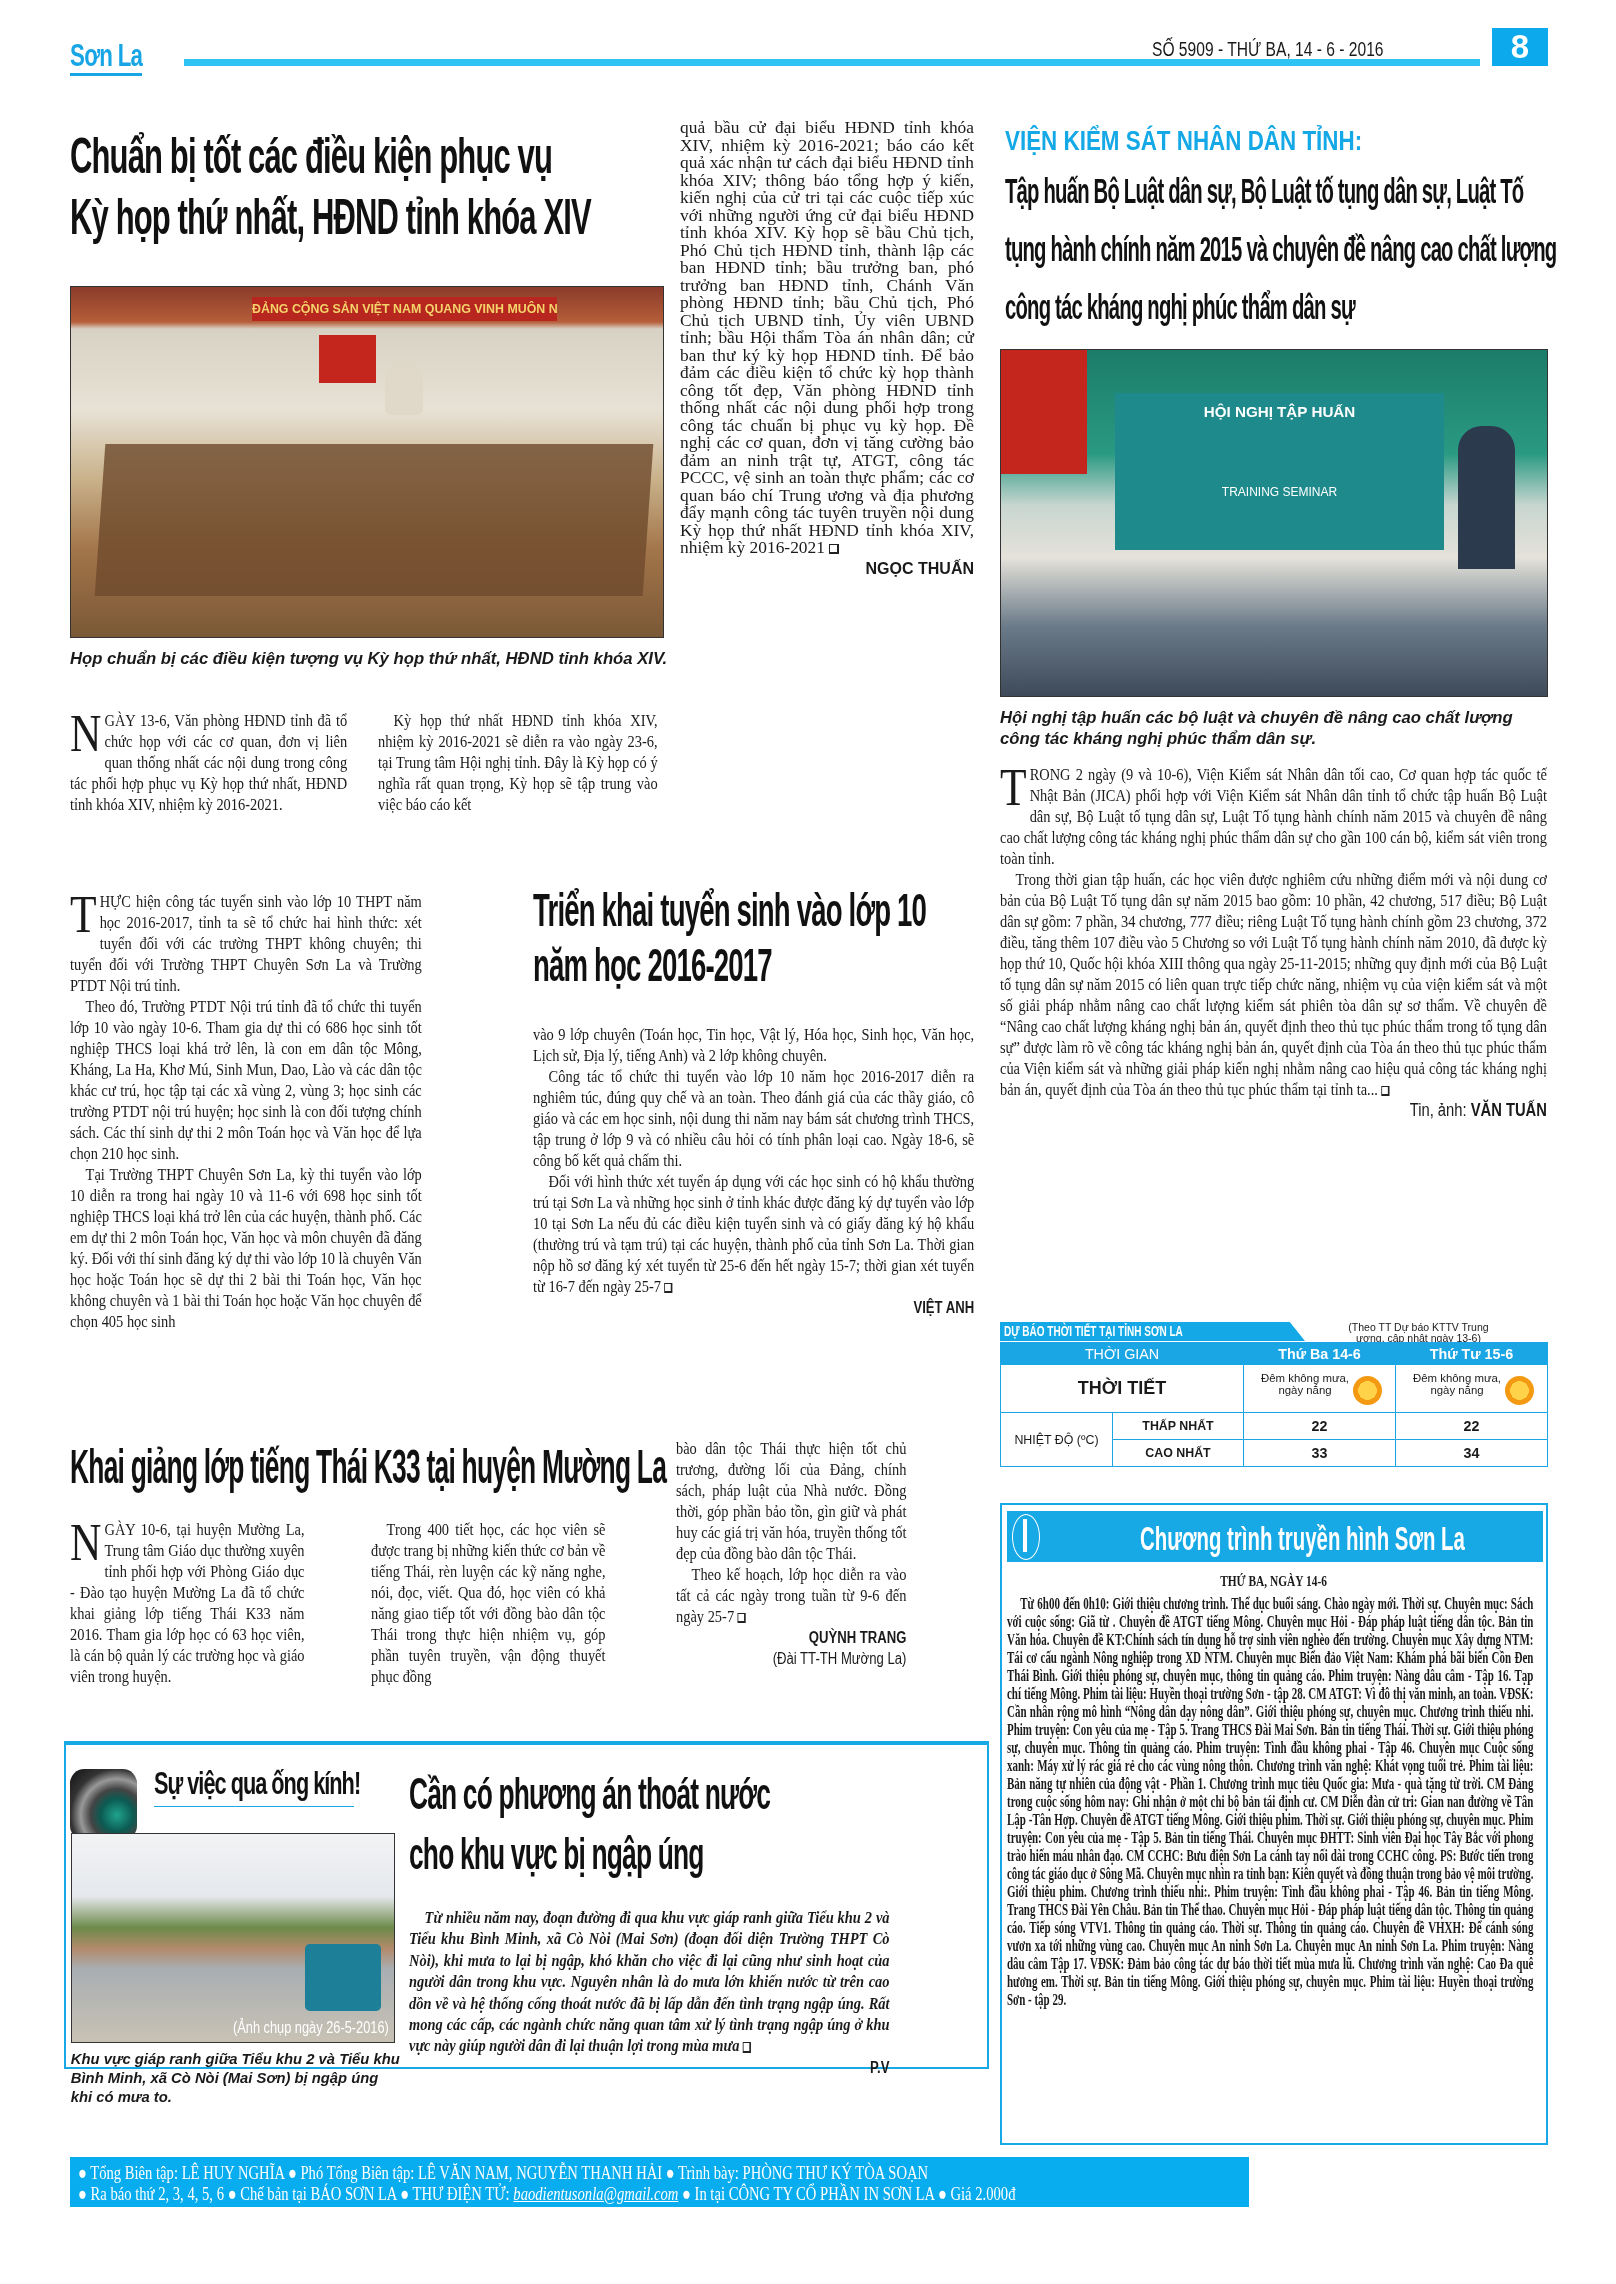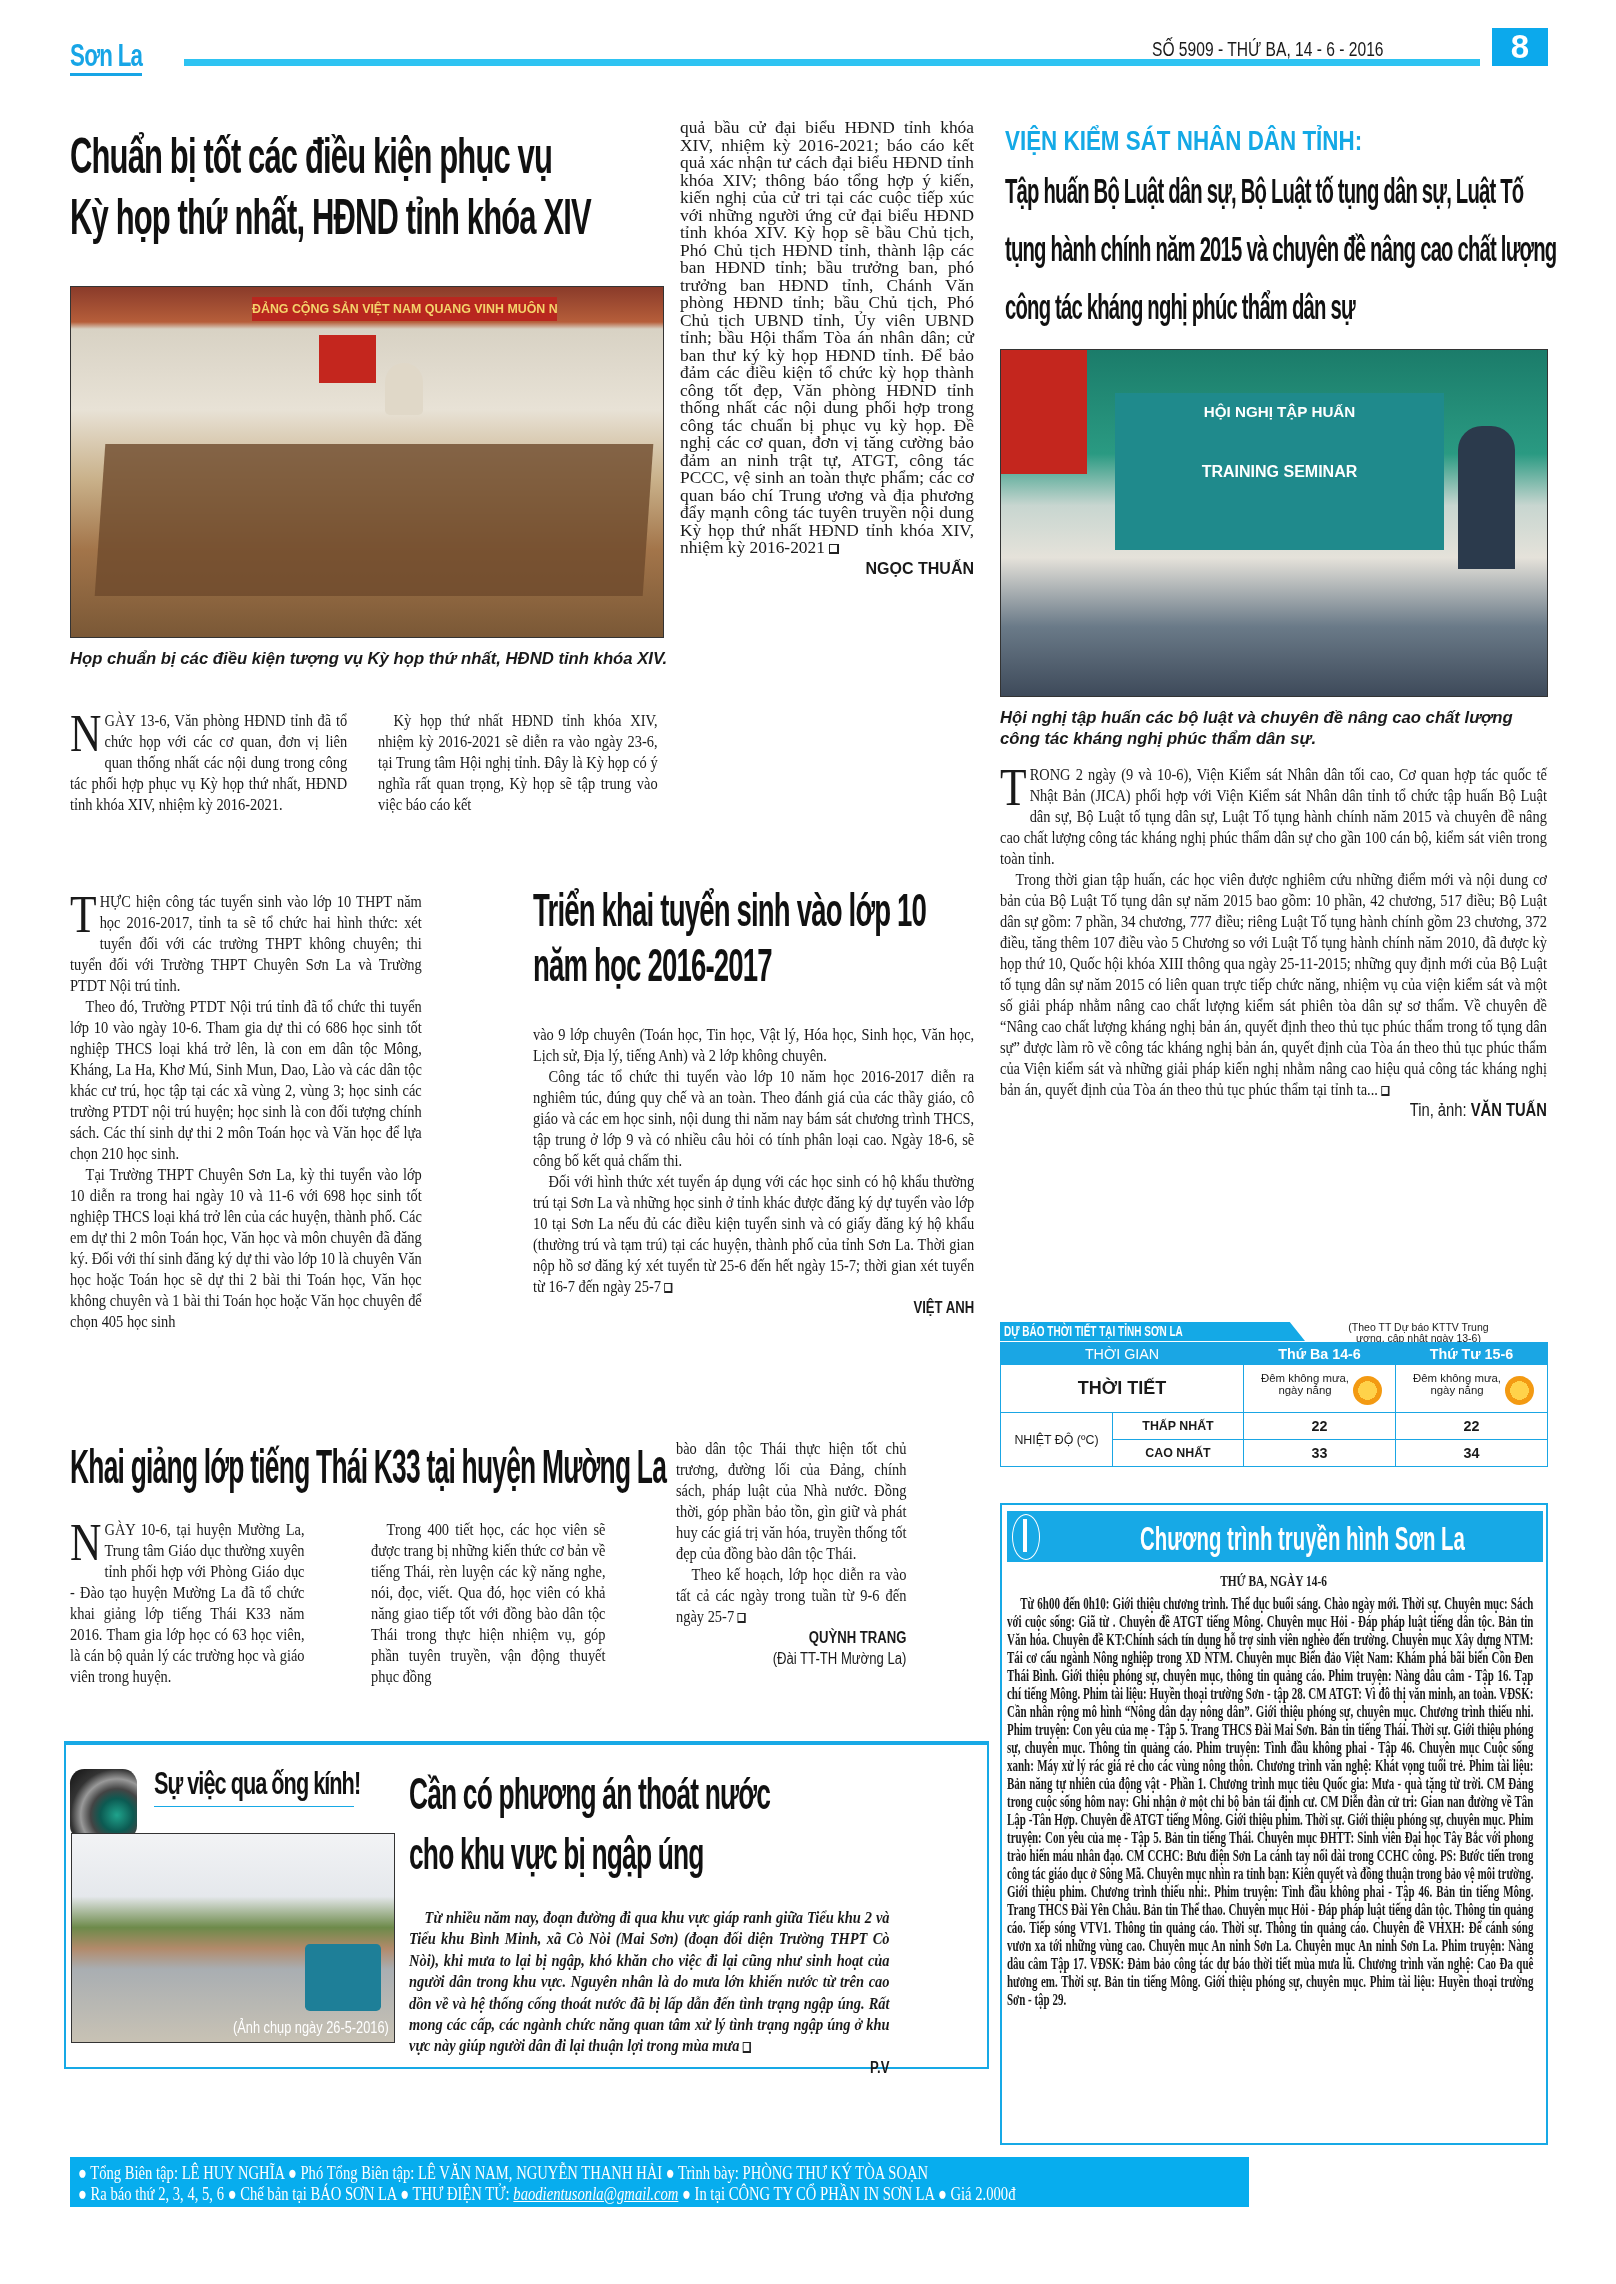--- a/index.html
+++ b/index.html
@@ -62,21 +62,21 @@
 </div>
 
 <div class="abs blue" style="left:1005px;top:125px;font-family:'Liberation Sans',sans-serif;font-weight:bold;font-size:28px;transform:scaleX(0.8);transform-origin:left top;white-space:nowrap;color:#14a9e6">VIỆN KIỂM SÁT NHÂN DÂN TỈNH:</div>
 <div class="abs" style="left:1005px;top:162px;width:552px">
   <div class="headline" style="font-size:35px;line-height:58px;width:952px;transform:scaleX(0.58);transform-origin:left top">Tập huấn Bộ Luật dân sự, Bộ Luật tố tụng dân sự, Luật Tố tụng hành chính năm 2015 và chuyên đề nâng cao chất lượng công tác kháng nghị phúc thẩm dân sự</div>
 </div>
 <div class="photo" style="left:1000px;top:349px;width:548px;height:348px;background:linear-gradient(180deg,#1b7c6a 0%,#2a9a82 30%,#c8d6d0 45%,#e5e2da 60%,#6a7a88 80%,#3e4a5a 100%)">
   <div style="position:absolute;left:0;top:0;width:86px;height:124px;background:#c4261e"></div>
   <div style="position:absolute;left:114px;top:43px;width:329px;height:157px;background:#1f8a8c;color:#fff;font-family:'Liberation Sans',sans-serif;text-align:center;padding-top:9.5px">
     <div style="font-size:15.2px;font-weight:bold">HỘI NGHỊ TẬP HUẤN</div>
-    <div style="font-size:16px;font-weight:bold;margin-top:43px">TRAINING SEMINAR</div>
+    <div style="font-size:12px;font-weight:normal;margin-top:65px">TRAINING SEMINAR</div>
   </div>
   <div style="position:absolute;left:457px;top:76px;width:57px;height:143px;background:#2b3a4c;border-radius:24px 24px 0 0"></div>
 </div>
 <div class="abs cap" style="left:1000px;top:707px;width:552px">Hội nghị tập huấn các bộ luật và chuyên đề nâng cao chất lượng công tác kháng nghị phúc thẩm dân sự.</div>
 
 <div class="abs txt cond-txt" style="left:1000px;top:764px;width:667px">
   <p class="drop"><span class="drop-cap">T</span><span>RONG 2 ngày (9 và 10-6), Viện Kiểm sát Nhân dân tối cao, Cơ quan hợp tác quốc tế Nhật Bản (JICA) phối hợp với Viện Kiểm sát Nhân dân tỉnh tổ chức tập huấn Bộ Luật dân sự, Bộ Luật tố tụng dân sự, Luật Tố tụng hành chính năm 2015 và chuyên đề nâng cao chất lượng công tác kháng nghị phúc thẩm dân sự cho gần 100 cán bộ, kiểm sát viên trong toàn tỉnh.</span></p>
   <p><span>Trong thời gian tập huấn, các học viên được nghiêm cứu những điểm mới và nội dung cơ bản của Bộ Luật Tố tụng dân sự năm 2015 bao gồm: 10 phần, 42 chương, 517 điều; Bộ Luật dân sự gồm: 7 phần, 34 chương, 777 điều; riêng Luật Tố tụng hành chính gồm 23 chương, 372 điều, tăng thêm 107 điều vào 5 Chương so với Luật Tố tụng hành chính năm 2010, đã được kỳ họp thứ 10, Quốc hội khóa XIII thông qua ngày 25-11-2015; những quy định mới của Bộ Luật tố tụng dân sự năm 2015 có liên quan trực tiếp chức năng, nhiệm vụ của viện kiểm sát và một số giải pháp nhằm nâng cao chất lượng kiểm sát phiên tòa dân sự sơ thẩm. Về chuyên đề “Nâng cao chất lượng kháng nghị bản án, quyết định theo thủ tục phúc thẩm trong tố tụng dân sự” được làm rõ về công tác kháng nghị bản án, quyết định của Tòa án theo thủ tục phúc thẩm của Viện kiểm sát và những giải pháp kiến nghị nhằm nâng cao hiệu quả công tác kháng nghị bản án, quyết định của Tòa án theo thủ tục phúc thẩm tại tỉnh ta...</span><span class="sq"></span></p>
   <div style="text-align:right;font-family:'Liberation Sans',sans-serif;font-size:18px"><span>Tin, ảnh: </span><b>VĂN TUẤN</b></div>
 </div>
@@ -149,20 +149,21 @@
 
 <div class="abs" style="left:64px;top:1741px;width:925px;height:328px;border:2.4px solid #17a9e6;border-top-width:4.3px">
   <div style="position:absolute;left:3.8px;top:24px;width:67px;height:71px;border-radius:14.3px;background:radial-gradient(circle at 70% 65%,#1fa38c 0,#0c5a52 25%,#444 40%,#999 55%,#333 70%,#111 100%)"></div>
   <div style="position:absolute;left:88px;top:20px;border-bottom:1.9px solid #17a9e6;padding-bottom:2.9px;width:200px">
     <div class="headline" style="font-size:31px;transform:scaleX(0.7);transform-origin:left top;white-space:nowrap">Sự việc qua ống kính!</div>
   </div>
   <div class="photo" style="left:4.8px;top:88px;width:324px;height:210px;background:linear-gradient(180deg,#f2f3f5 0%,#e5e8ec 30%,#6d8a4a 45%,#b28a6a 55%,#a9aeb2 65%,#c8c2b4 100%)">
     <div style="position:absolute;left:233px;top:110px;width:76px;height:67px;background:#1e7f98;border-radius:4.8px"></div>
     <div style="position:absolute;right:4.8px;bottom:4.8px;color:#fff;font-family:'Liberation Sans',sans-serif;font-size:16px;transform:scaleX(0.8);transform-origin:right bottom;white-space:nowrap">(Ảnh chụp ngày 26-5-2016)</div>
   </div>
+  <div class="cap" style="position:absolute;left:4.8px;top:305px;width:329px;font-size:14.8px;line-height:19px">Khu vực giáp ranh giữa Tiểu khu 2 và Tiểu khu Bình Minh, xã Cò Nòi (Mai Sơn) bị ngập úng khi có mưa to.</div>
   <div style="position:absolute;left:343px;top:19px;width:571px">
     <div class="headline" style="font-size:44px;line-height:60px;transform:scaleX(0.6);transform-origin:left top;width:857px;white-space:nowrap">
       <div>Cần có phương án thoát nước</div>
       <div>cho khu vực bị ngập úng</div>
     </div>
   </div>
   <div class="txt" style="position:absolute;left:343px;top:162px;width:476px;font-style:italic;font-weight:bold;font-size:17.6px;line-height:21.4px;transform:scaleX(0.82);transform-origin:left top;width:586px">
     <p><span>Từ nhiều năm nay, đoạn đường đi qua khu vực giáp ranh giữa Tiểu khu 2 và Tiểu khu Bình Minh, xã Cò Nòi (Mai Sơn) (đoạn đối diện Trường THPT Cò Nòi), khi mưa to lại bị ngập, khó khăn cho việc đi lại cũng như sinh hoạt của người dân trong khu vực. Nguyên nhân là do mưa lớn khiến nước từ trên cao dồn về và hệ thống cống thoát nước đã bị lấp dẫn đến tình trạng ngập úng. Rất mong các cấp, các ngành chức năng quan tâm xử lý tình trạng ngập úng ở khu vực này giúp người dân đi lại thuận lợi trong mùa mưa</span><span class="sq"></span></p>
     <div class="byline" style="font-style:normal">P.V</div>
   </div>

